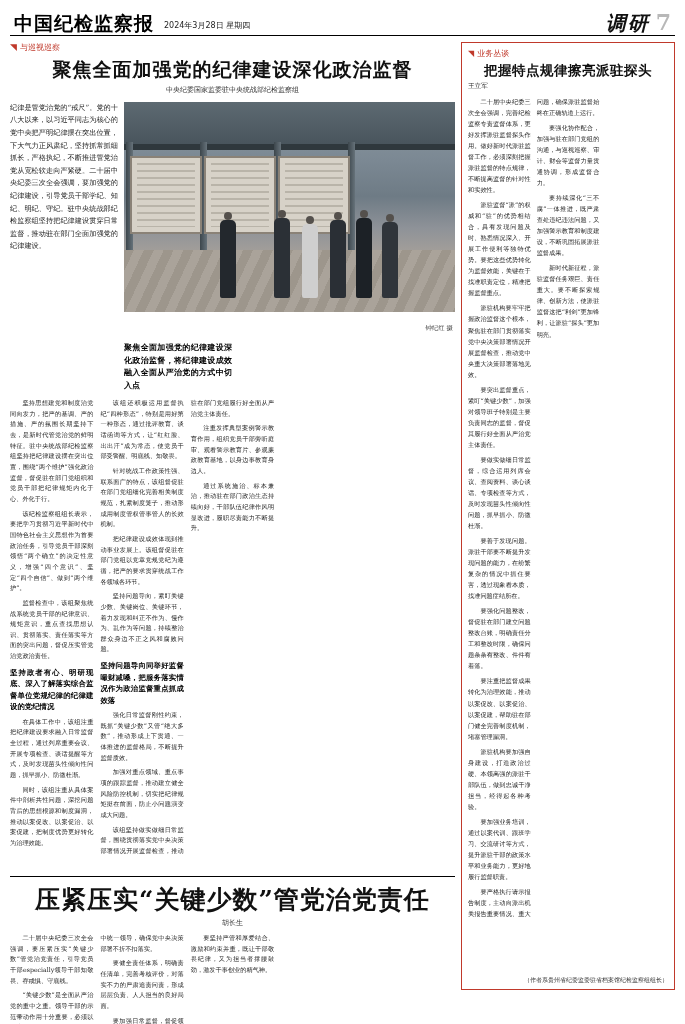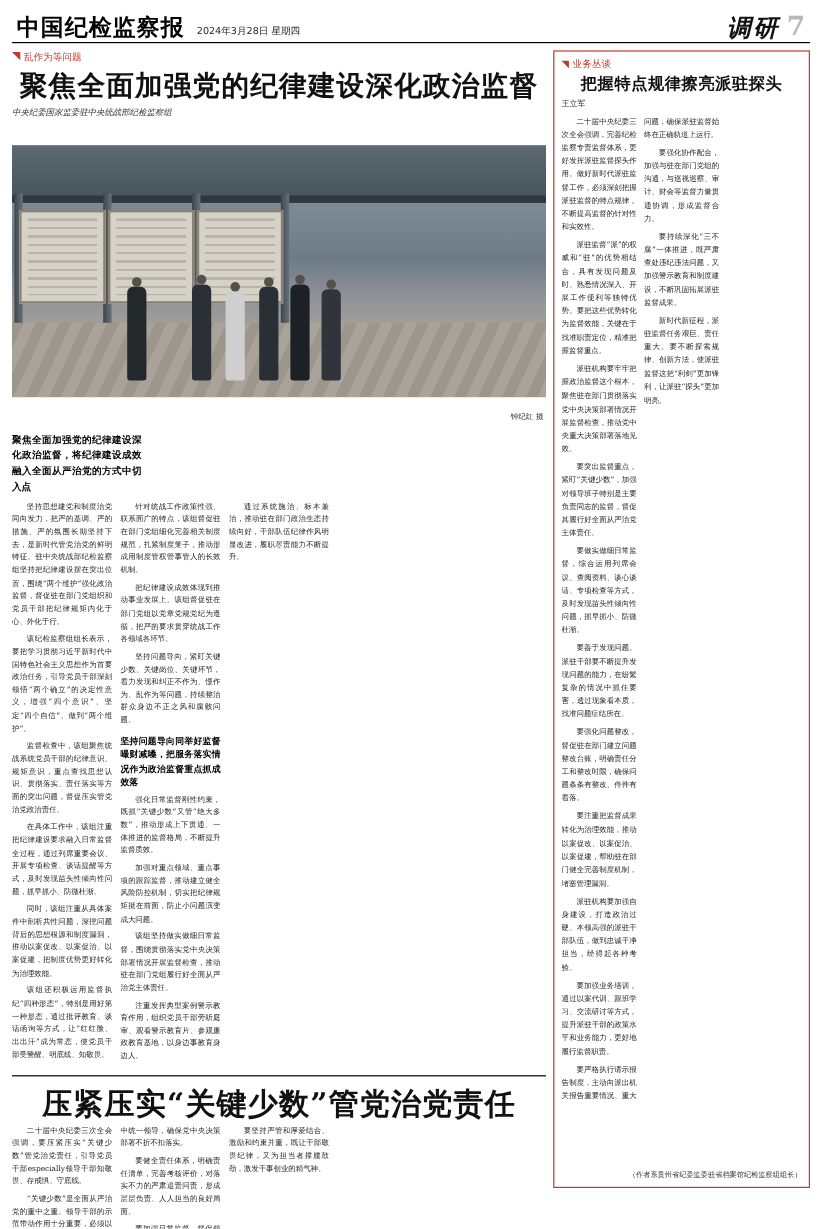--- a/index.html
+++ b/index.html
@@ -103,32 +103,31 @@
     margin-bottom: 2px;
   }
   .kicker .mark {
     color: #c0392b;
     font-size: 9px;
     line-height: 1;
   }
   .headline {
     font-family: "DejaVu Serif", "Liberation Serif", serif;
     font-weight: bold;
-    font-size: 23px;
+    font-size: 19px;
     text-align: center;
     letter-spacing: 1px;
     margin: 6px 0 4px 0;
     line-height: 1.15;
   }
   .byline {
-    text-align: left;
+    text-align: center;
     font-size: 7px;
     color: #333;
-    margin-bottom: 22px;
-    font-style: italic;
+    margin-bottom: 7px;
   }
 
   
   .lead-block {
     display: flex;
     gap: 6px;
   }
   .lead-text {
     width: 108px;
     font-family: "DejaVu Serif", "Liberation Serif", serif;
@@ -353,27 +352,28 @@
       <span class="page-number">7</span>
     </div>
   </div>
 
   <div class="content">
 
     <div class="left-col">
 
       <div class="kicker">
         <span class="mark">◥</span>
-        <span>乱作为等问题</span>
+        <span>与巡视巡察</span>
       </div>
 
       <div class="headline">聚焦全面加强党的纪律建设深化政治监督</div>
       <div class="byline">中央纪委国家监委驻中央统战部纪检监察组</div>
 
       <div class="lead-block">
+        <div class="lead-text">纪律是管党治党的“戒尺”。党的十八大以来，以习近平同志为核心的党中央把严明纪律摆在突出位置，下大气力正风肃纪，坚持抓常抓细抓长，严格执纪，不断推进管党治党从宽松软走向严紧硬。二十届中央纪委三次全会强调，要加强党的纪律建设，引导党员干部学纪、知纪、明纪、守纪。驻中央统战部纪检监察组坚持把纪律建设贯穿日常监督，推动驻在部门全面加强党的纪律建设。</div>
         <div class="photo">
           <div class="photo-frame">
             <div class="ph-roof"></div>
             <div class="ph-pillar" style="left:2px"></div>
             <div class="ph-pillar" style="left:76px"></div>
             <div class="ph-pillar" style="left:150px"></div>
             <div class="ph-pillar" style="left:224px"></div>
             <div class="ph-board b1">
                 <div class="rows"></div>
               </div>
@@ -405,37 +405,39 @@
           </div>
           <div class="photo-credit">钟纪红  摄</div>
           <div class="summary-box">聚焦全面加强党的纪律建设深化政治监督，将纪律建设成效融入全面从严治党的方式中切入点</div>
         </div>
       </div>
 
       <div class="cols">
         <p>坚持思想建党和制度治党同向发力，把严的基调、严的措施、严的氛围长期坚持下去，是新时代管党治党的鲜明特征。驻中央统战部纪检监察组坚持把纪律建设摆在突出位置，围绕“两个维护”强化政治监督，督促驻在部门党组织和党员干部把纪律规矩内化于心、外化于行。</p>
         <p>该纪检监察组组长表示，要把学习贯彻习近平新时代中国特色社会主义思想作为首要政治任务，引导党员干部深刻领悟“两个确立”的决定性意义，增强“四个意识”、坚定“四个自信”、做到“两个维护”。</p>
         <p>监督检查中，该组聚焦统战系统党员干部的纪律意识、规矩意识，重点查找思想认识、贯彻落实、责任落实等方面的突出问题，督促压实管党治党政治责任。</p>
+        <div class="subhead">坚持政者有心、明研现底、深入了解落实综合监督单位党规纪律的纪律建设的党纪情况</div>
         <p>在具体工作中，该组注重把纪律建设要求融入日常监督全过程，通过列席重要会议、开展专项检查、谈话提醒等方式，及时发现苗头性倾向性问题，抓早抓小、防微杜渐。</p>
         <p>同时，该组注重从具体案件中剖析共性问题，深挖问题背后的思想根源和制度漏洞，推动以案促改、以案促治、以案促建，把制度优势更好转化为治理效能。</p>
         <p>该组还积极运用监督执纪“四种形态”，特别是用好第一种形态，通过批评教育、谈话函询等方式，让“红红脸、出出汗”成为常态，使党员干部受警醒、明底线、知敬畏。</p>
         <p>针对统战工作政策性强、联系面广的特点，该组督促驻在部门党组细化完善相关制度规范，扎紧制度笼子，推动形成用制度管权管事管人的长效机制。</p>
         <p>把纪律建设成效体现到推动事业发展上。该组督促驻在部门党组以党章党规党纪为遵循，把严的要求贯穿统战工作各领域各环节。</p>
         <p>坚持问题导向，紧盯关键少数、关键岗位、关键环节，着力发现和纠正不作为、慢作为、乱作为等问题，持续整治群众身边不正之风和腐败问题。</p>
         <div class="subhead">坚持问题导向同举好监督嘬财减嗓，把服务落实情况作为政治监督重点抓成效落</div>
         <p>强化日常监督刚性约束，既抓“关键少数”又管“绝大多数”，推动形成上下贯通、一体推进的监督格局，不断提升监督质效。</p>
         <p>加强对重点领域、重点事项的跟踪监督，推动建立健全风险防控机制，切实把纪律规矩挺在前面，防止小问题演变成大问题。</p>
         <p>该组坚持做实做细日常监督，围绕贯彻落实党中央决策部署情况开展监督检查，推动驻在部门党组履行好全面从严治党主体责任。</p>
         <p>注重发挥典型案例警示教育作用，组织党员干部旁听庭审、观看警示教育片、参观廉政教育基地，以身边事教育身边人。</p>
         <p>通过系统施治、标本兼治，推动驻在部门政治生态持续向好，干部队伍纪律作风明显改进，履职尽责能力不断提升。</p>
       </div>
 
       <div class="divider"></div>
 
       <div class="headline2">压紧压实“关键少数”管党治党责任</div>
+      <div class="byline2">胡长生</div>
 
       <div class="cols2">
         <p>二十届中央纪委三次全会强调，要压紧压实“关键少数”管党治党责任，引导党员干部especially领导干部知敬畏、存戒惧、守底线。</p>
         <p>“关键少数”是全面从严治党的重中之重。领导干部的示范带动作用十分重要，必须以上率下、层层传导压力，推动管党治党责任落实到位。</p>
         <p>要强化政治担当，把严明政治纪律和政治规矩摆在首位，坚决维护党中央权威和集中统一领导，确保党中央决策部署不折不扣落实。</p>
         <p>要健全责任体系，明确责任清单，完善考核评价，对落实不力的严肃追责问责，形成层层负责、人人担当的良好局面。</p>
         <p>要加强日常监督，督促领导干部严格执行民主集中制，认真开展批评和自我批评，带头遵守各项纪律规定。</p>
         <p>要坚持严管和厚爱结合、激励和约束并重，既让干部敬畏纪律，又为担当者撑腰鼓劲，激发干事创业的精气神。</p>
       </div>
     </div>

